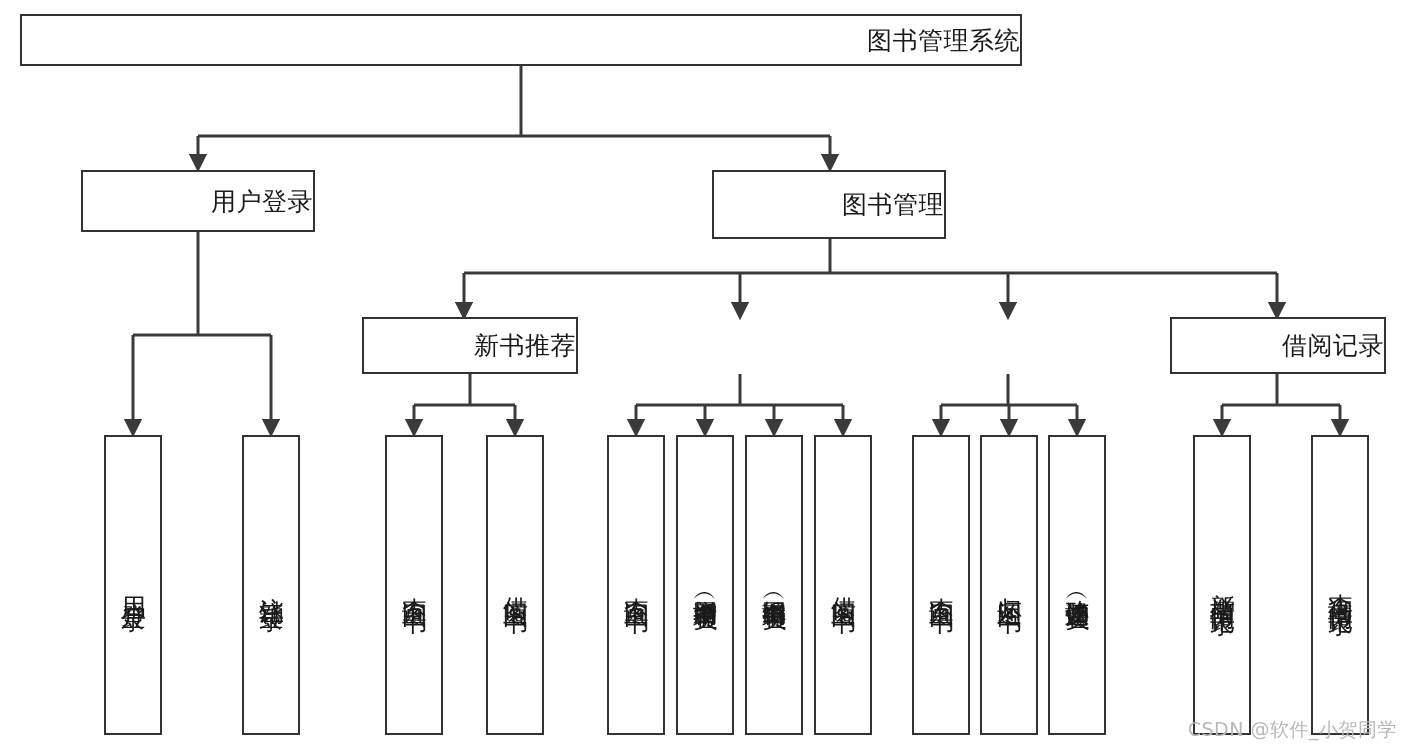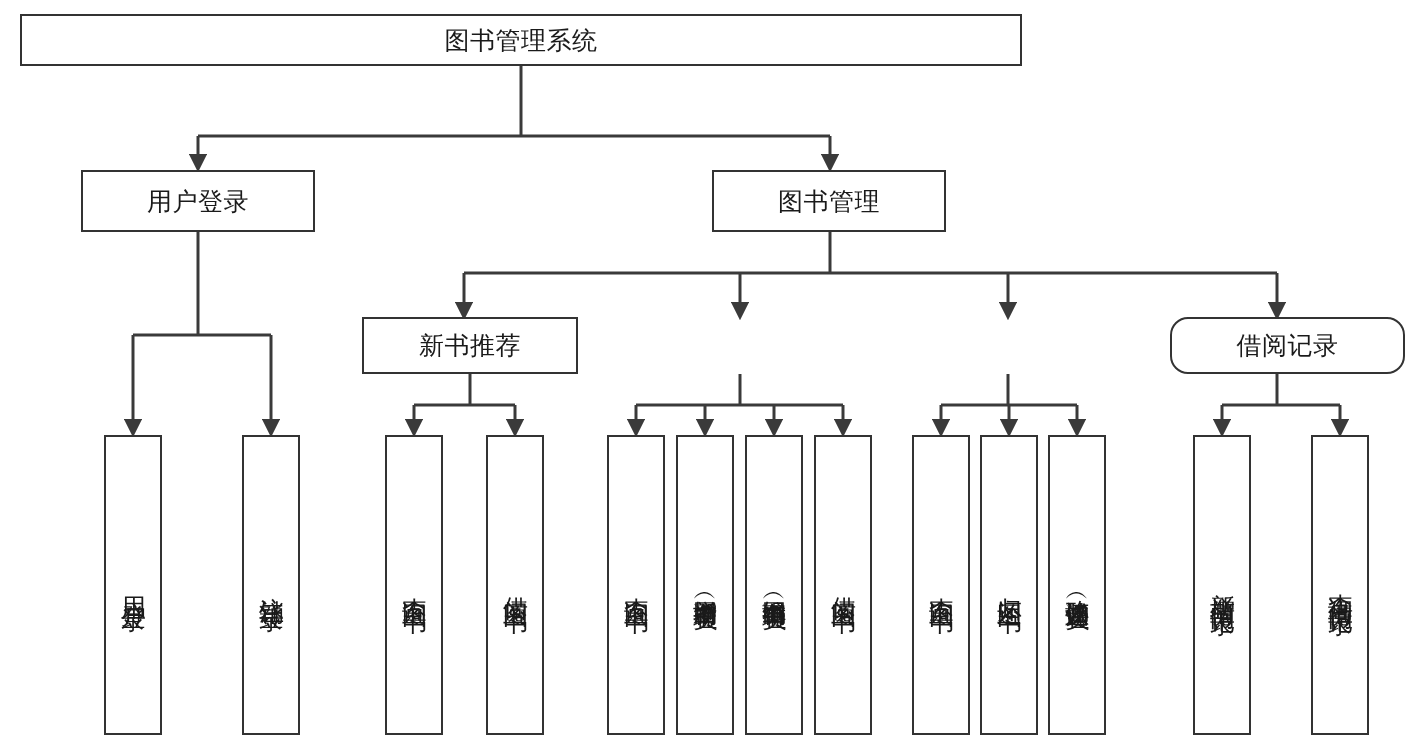--- a/index.html
+++ b/index.html
@@ -26,21 +26,21 @@
     width: 1405px;
     height: 747px;
   }
   .node {
     position: absolute;
     box-sizing: border-box;
     background: #ffffff;
     border: 2.5px solid #333333;
     display: flex;
     align-items: center;
-    justify-content: center;
+    justify-content: flex-end;
     overflow: hidden;
   }
   .node .label {
     color: #1a1a1a;
     font-size: 25px;
     line-height: 1.0;
     letter-spacing: 0.5px;
     white-space: nowrap;
   }
   .node.vertical {
@@ -124,28 +124,28 @@
     </g>
   </svg>
 
   <div class="node" style="left:20px; top:14px; width:1002px; height:52px;">
     <span class="label">图书管理系统</span>
   </div>
 
   <div class="node" style="left:81px; top:170px; width:234px; height:62px;">
     <span class="label">用户登录</span>
   </div>
-  <div class="node" style="left:712px; top:170px; width:234px; height:62px;">
+  <div class="node" style="left:712px; top:170px; width:234px; height:69px;">
     <span class="label">图书管理</span>
   </div>
 
   <div class="node" style="left:362px; top:317px; width:216px; height:57px;">
     <span class="label">新书推荐</span>
   </div>
-  <div class="node" style="left:1170px; top:317px; width:235px; height:57px;border-radius:18px;">
+  <div class="node" style="left:1170px; top:317px; width:216px; height:57px;">
     <span class="label">借阅记录</span>
   </div>
 
   <div class="node vertical" style="left:104px; top:435px; width:58px; height:300px;">
     <span class="label">用户登录</span>
   </div>
   <div class="node vertical" style="left:242px; top:435px; width:58px; height:300px;">
     <span class="label">注销登录</span>
   </div>
 
@@ -179,14 +179,15 @@
     <span class="label">确认归还（管理员）</span>
   </div>
 
   <div class="node vertical" style="left:1193px; top:435px; width:58px; height:300px;">
     <span class="label">新增借阅记录</span>
   </div>
   <div class="node vertical" style="left:1311px; top:435px; width:58px; height:300px;">
     <span class="label">查询借阅记录</span>
   </div>
 
+  <div id="watermark">CSDN @软件_小贺同学</div>
 
 </div>
 
 </body></html>

